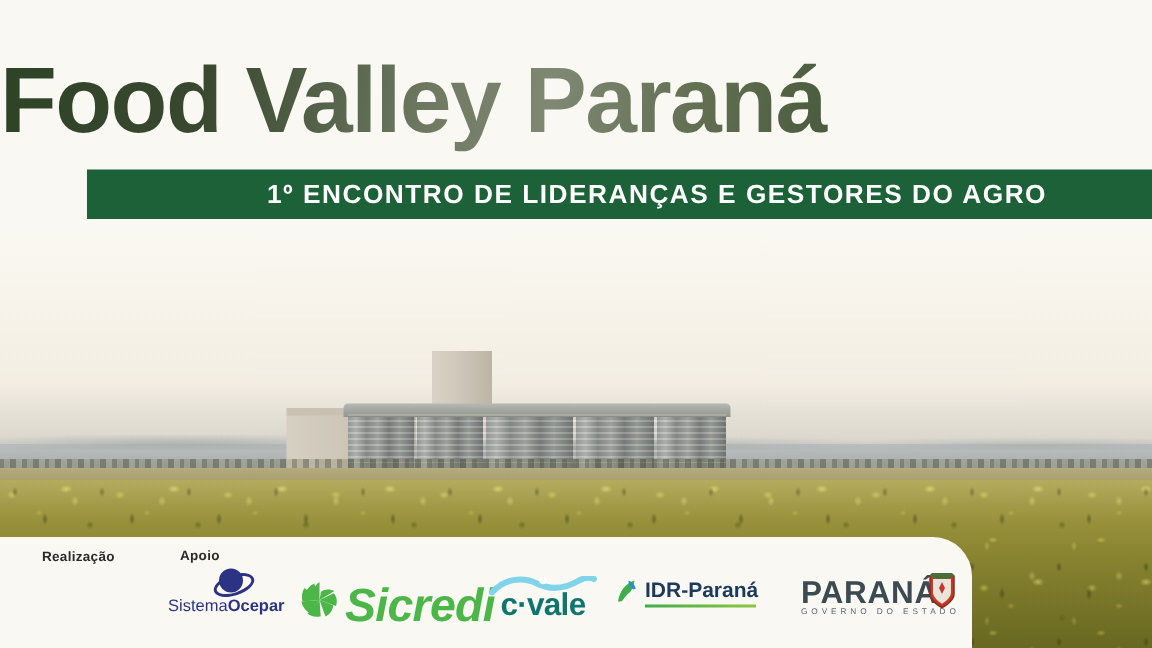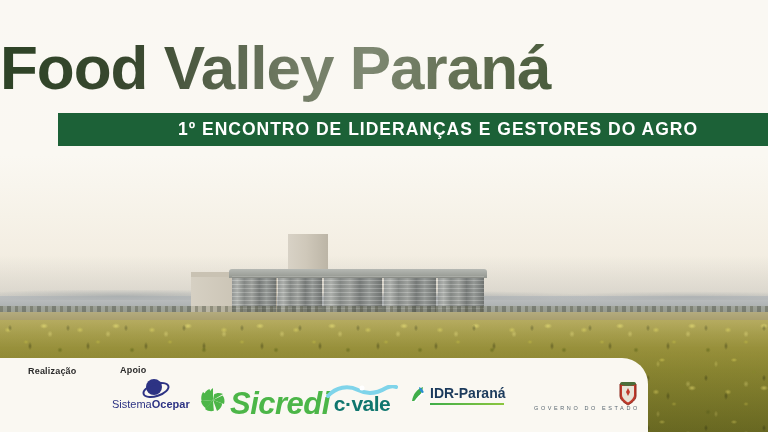--- a/index.html
+++ b/index.html
@@ -351,20 +351,21 @@
             <path d="M2 16 C3 9 7 4 13 2 C12 8 9 13 4 16 Z" fill="#3fae49"></path>
             <path d="M9 2 C12 3 14 6 14 9 C11 8 9 5 9 2 Z" fill="#2a8fd0"></path>
             <path d="M5 17 C7 13 10 10 14 8" stroke="#ffffff" stroke-width="1.4" fill="none"></path>
           </svg>
         </div>
         <div class="word">IDR-Paraná</div>
         <div class="rule"></div>
       </div>
 
       <div class="parana">
+        <div class="word">PARANÁ</div>
         <div class="sub">GOVERNO DO ESTADO</div>
         <div class="crest">
           <svg viewBox="0 0 20 24" width="20" height="24" aria-hidden="true">
             <path d="M2 2 L18 2 L18 14 C18 19 10 23 10 23 C10 23 2 19 2 14 Z" fill="#c0392b" stroke="#8d2a1f" stroke-width="1"></path>
             <path d="M4 4 L16 4 L16 13 C16 17 10 20.5 10 20.5 C10 20.5 4 17 4 13 Z" fill="#e8e4d8"></path>
             <path d="M10 6 L12 10 L10 14 L8 10 Z" fill="#c0392b"></path>
             <ellipse cx="10" cy="1.5" rx="8" ry="2.5" fill="#4a6e3a"></ellipse>
           </svg>
         </div>
       </div>

